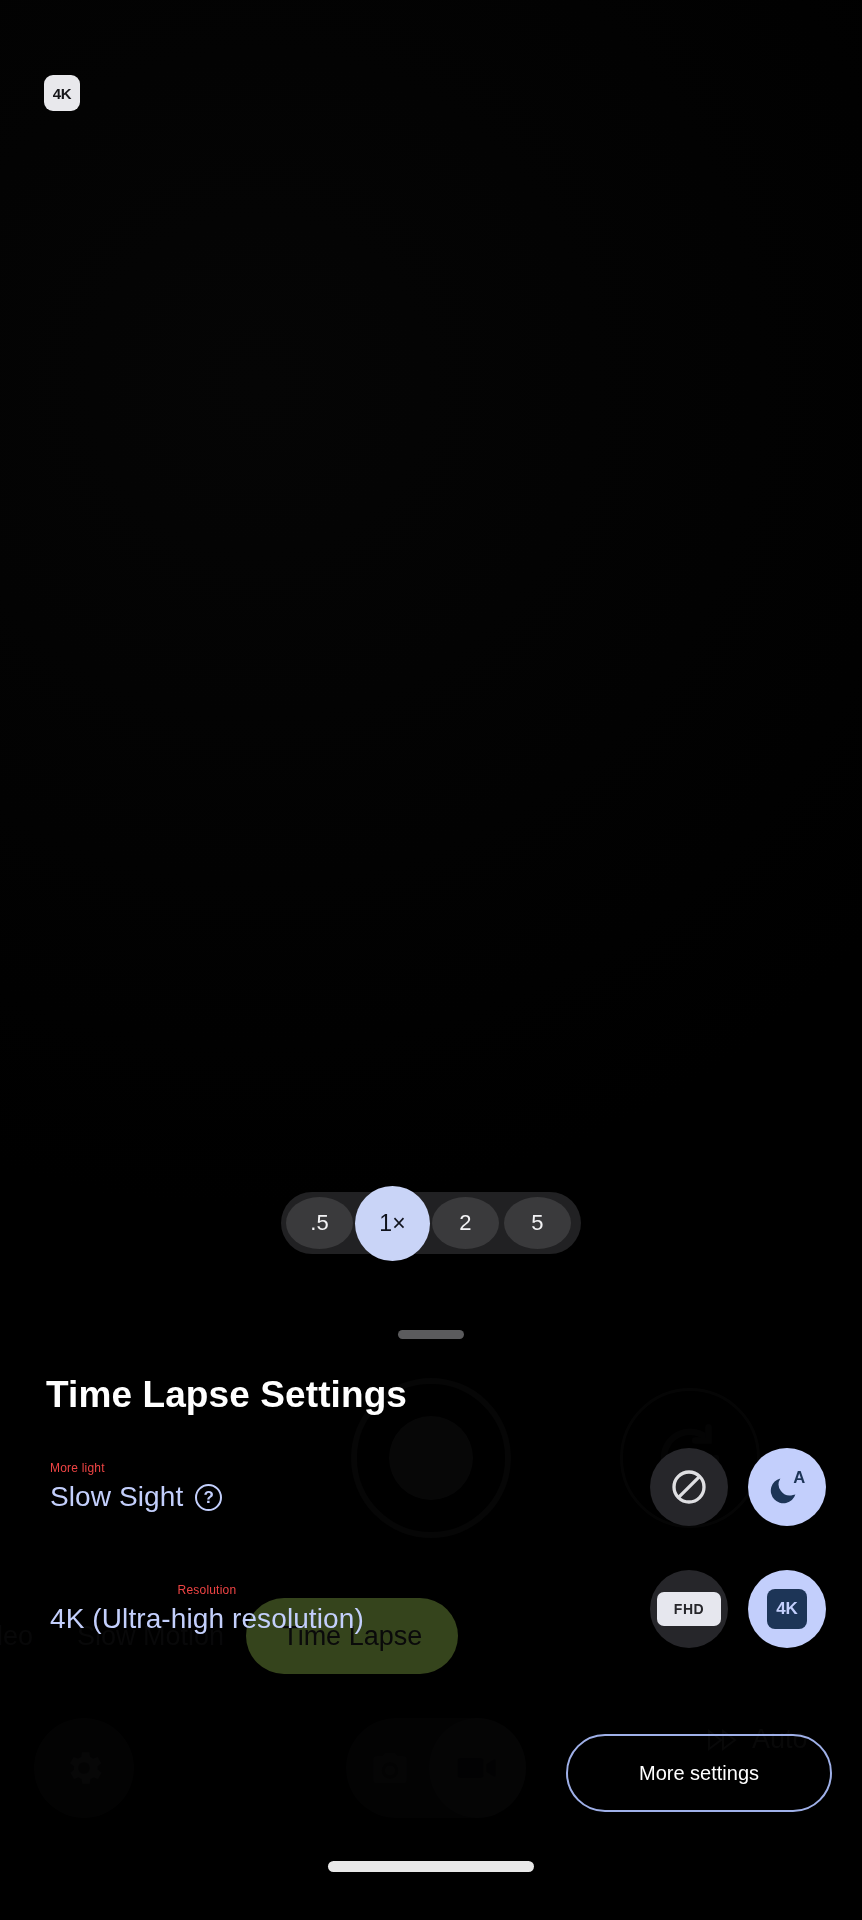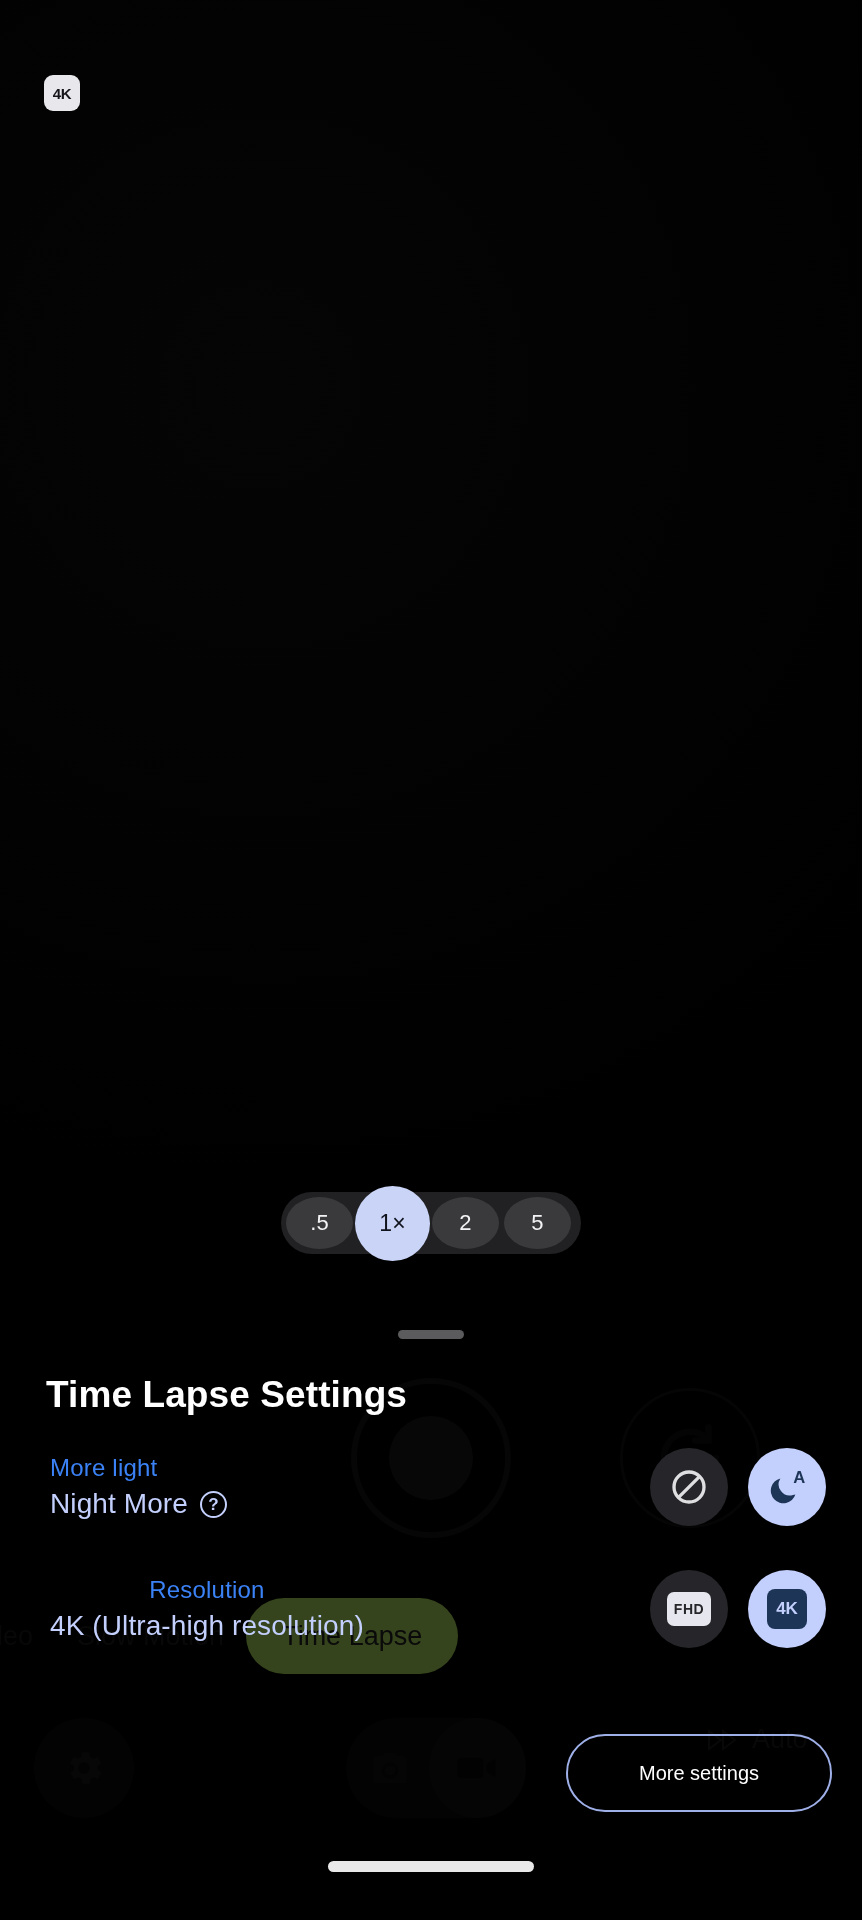--- a/index.html
+++ b/index.html
@@ -164,22 +164,22 @@
   }
 
   .row {
     position:absolute;
     left:0; width:862px;
     display:flex; align-items:center;
     justify-content:space-between;
   }
   .row-texts { padding-left:50px; }
   .row-label {
-    color:#3b82f6;
-    font-size:24px;
+    color:#ef4444;
+    font-size:12px;
     font-weight:400;
     margin-bottom:6px;
     letter-spacing:0.2px;
   }
   .row-value {
     color:#c3cffc;
     font-size:28px;
     font-weight:400;
     display:flex; align-items:center; gap:12px;
     letter-spacing:0.1px;
@@ -197,21 +197,21 @@
     padding-right:36px;
   }
   .opt {
     width:78px; height:78px; border-radius:50%;
     background:#26262a;
     display:flex; align-items:center; justify-content:center;
   }
   .opt.sel { background:#c3cffc; }
 
   .fhd-badge {
-    width:44px; height:34px; border-radius:7px;
+    width:64px; height:34px; border-radius:7px;
     background:#e6e7ee;
     display:flex; align-items:center; justify-content:center;
     font-size:14px; font-weight:700; color:#26262a;
     letter-spacing:0.5px;
   }
   .k4-badge {
     width:40px; height:40px; border-radius:8px;
     background:#1d3557;
     display:flex; align-items:center; justify-content:center;
     font-size:17px; font-weight:700; color:#c3cffc;
@@ -310,21 +310,21 @@
   <div class="sheet"></div>
 
   <div class="drag-handle"></div>
 
   <div class="sheet-title">Time Lapse Settings</div>
 
   <div class="row" style="top:1448px;">
     <div class="row-texts">
       <div class="row-label">More light</div>
       <div class="row-value">
-        <span>Night More</span>
+        <span>Slow Sight</span>
         <span class="help-icon">?</span>
       </div>
     </div>
     <div class="row-opts">
       <div class="opt">
         <svg width="40" height="40" viewBox="0 0 24 24" fill="none" stroke="#dfdfe2" stroke-width="2">
           <circle cx="12" cy="12" r="9"></circle>
           <line x1="5.6" y1="18.4" x2="18.4" y2="5.6"></line>
         </svg>
       </div>

